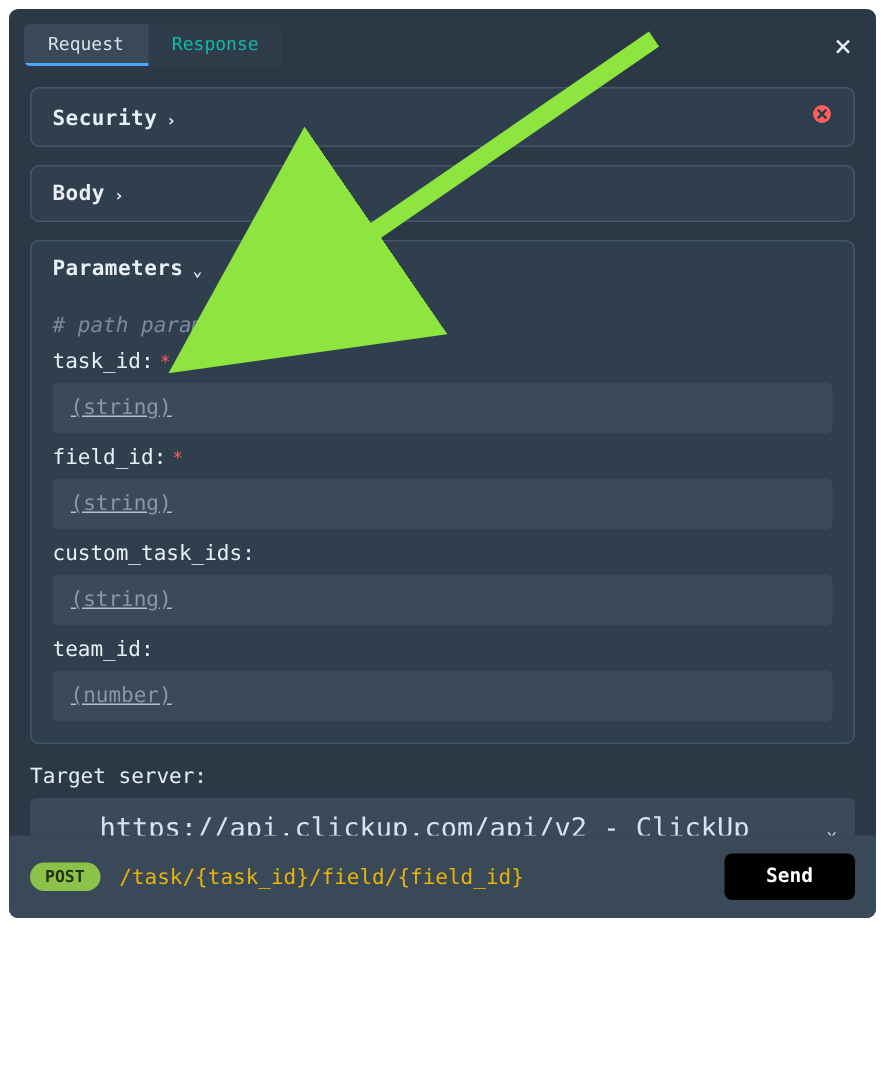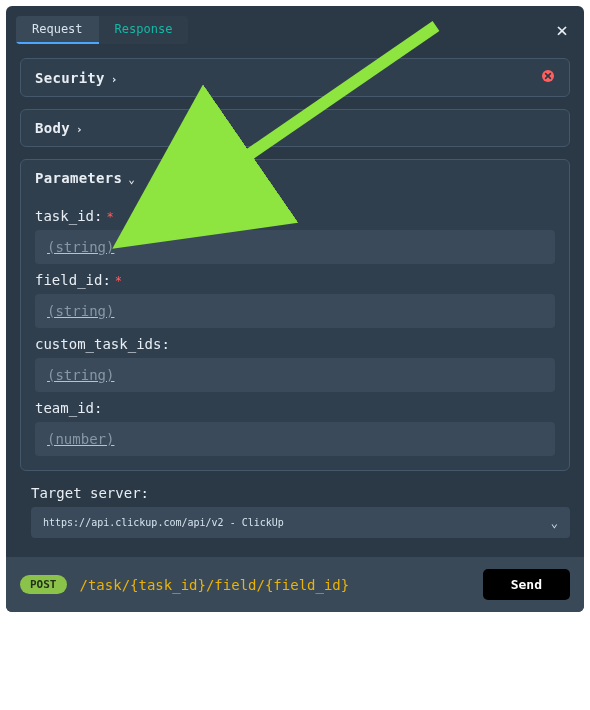--- a/index.html
+++ b/index.html
@@ -112,37 +112,37 @@
     color: #b7c4cf;
     font-family: inherit;
     font-size: 14px;
     text-decoration: underline;
   }
   .param-input::placeholder { color: #8897a4; }
   .target-block {
     margin-top: 14px;
     color: #e8eef4;
     font-size: 14px;
-    margin-left: 11px;
   }
   .target-select-wrap {
     position: relative;
     margin-top: 6px;
   }
   .target-select {
     width: 100%;
     background: #3a4a5a;
     border: none;
     border-radius: 4px;
     padding: 10px 36px 10px 12px;
     color: #d6e4ee;
     font-family: inherit;
-    font-size: 10px;
+    font-size: 18px;
     appearance: none;
     cursor: pointer;
+    text-align: center;
   }
   .target-chev {
     position: absolute;
     right: 12px; top: 50%;
     transform: translateY(-50%);
     color: #d6e4ee;
     font-size: 12px;
     pointer-events: none;
   }
   
@@ -221,20 +221,21 @@
       </div>
     </div>
 
     <div class="section">
       <div class="section-header">
         <span>Parameters</span>
         <span class="chev">⌄</span>
       </div>
       <div class="section-content">
 
+        <div class="comment"># path parameters</div>
 
         <div class="param-label">
           <span>task_id:</span><span class="req-star">*</span>
         </div>
         <input class="param-input" placeholder="(string)" style="">
 
         <div class="param-label">
           <span>field_id:</span><span class="req-star">*</span>
         </div>
         <input class="param-input" placeholder="(string)" style="">

